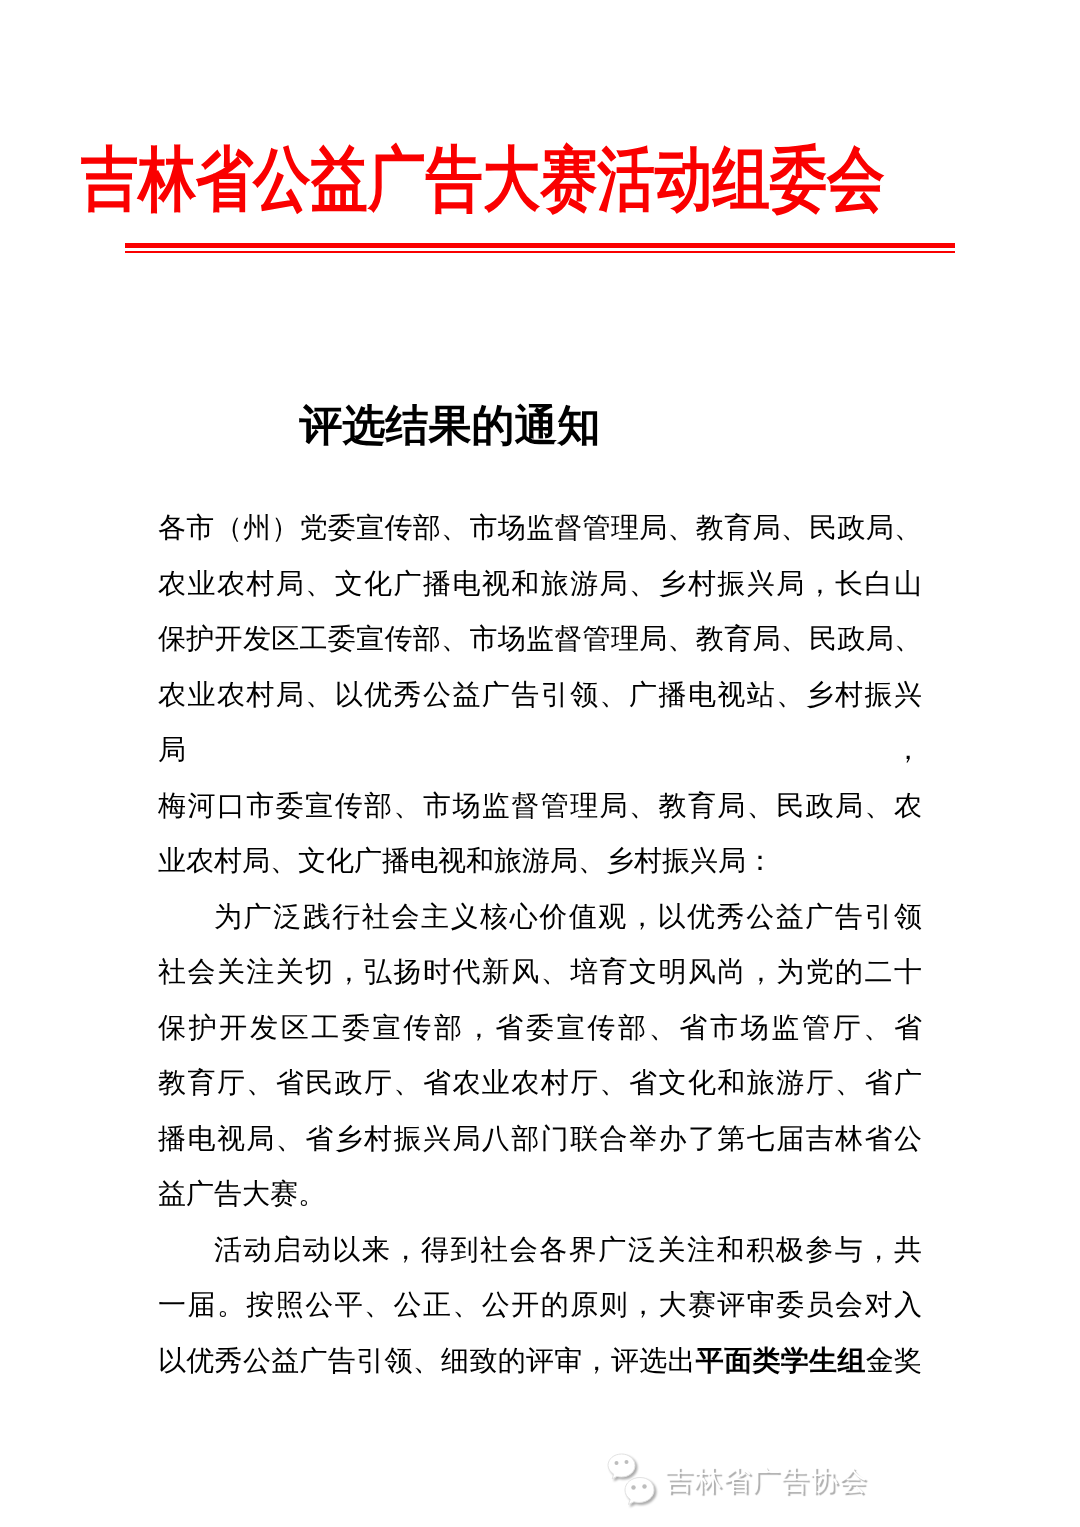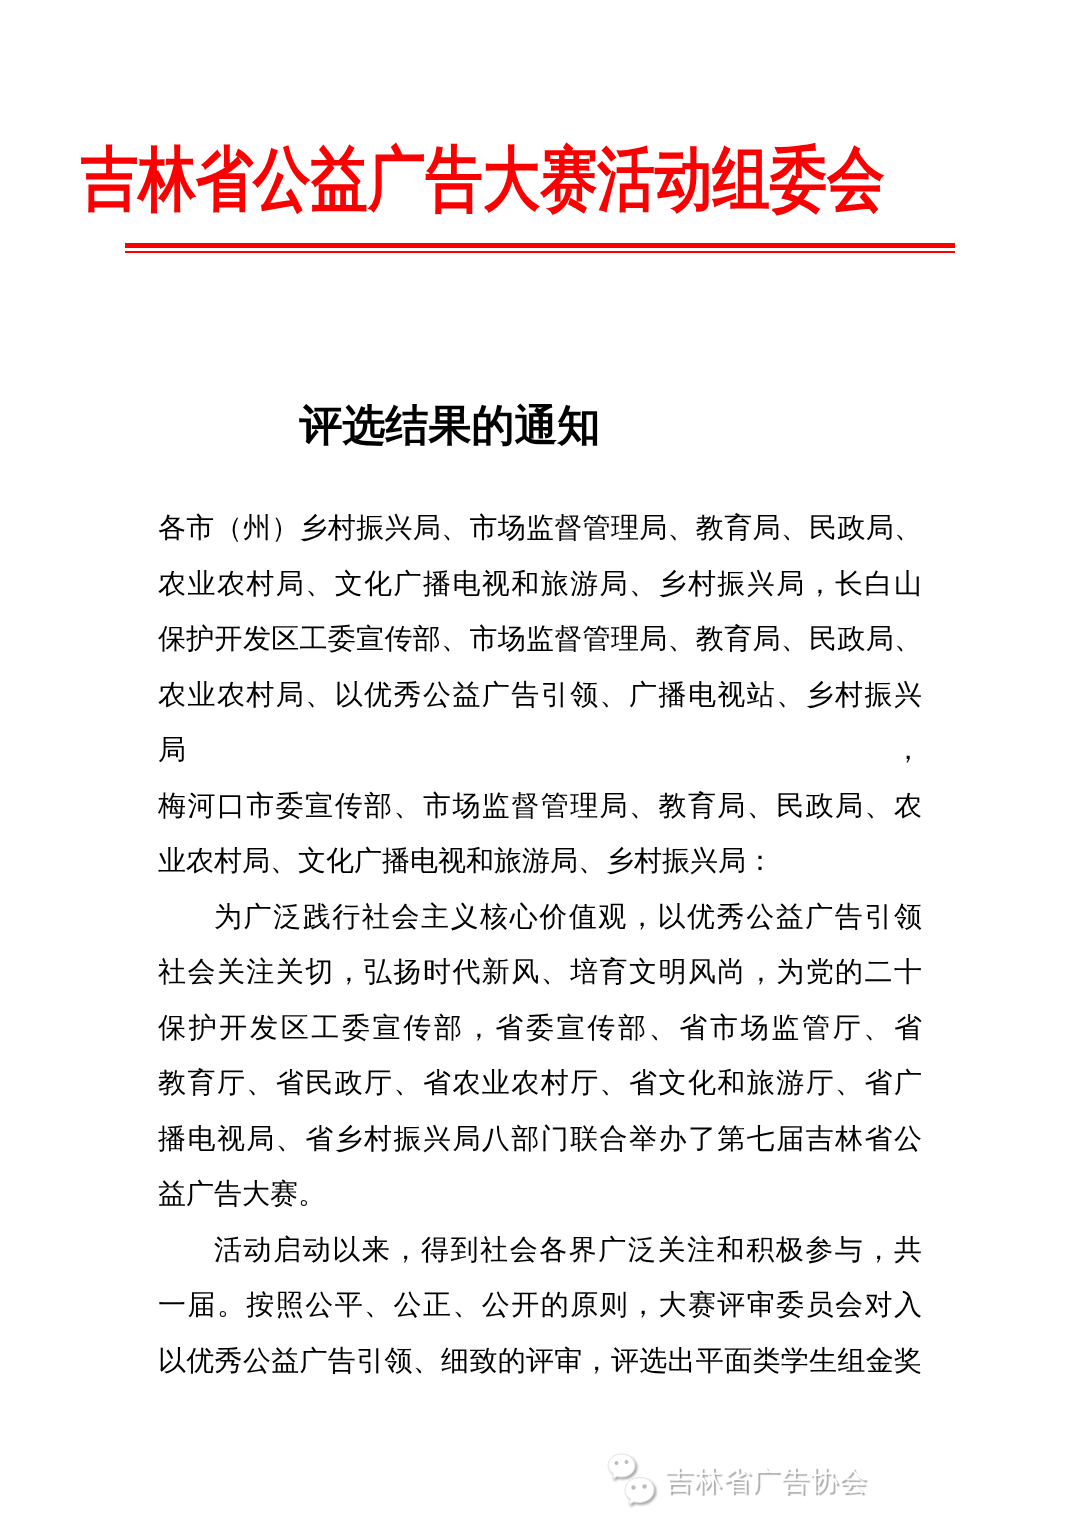--- a/index.html
+++ b/index.html
@@ -50,21 +50,21 @@
     position:absolute;top:500px;left:158px;width:764px;
     font-size:28px;
     line-height:55.5px;
   }
   .line{
     text-align:justify;
     text-align-last:justify;
   }
   .line.indent{text-indent:56px;}
   .line.short{text-align-last:left;}
-  .bold-run{font-weight:400;}
+  .bold-run{font-weight:700;}
 
   .watermark{
     position:absolute;right:32px;bottom:16px;
     display:flex;align-items:center;gap:8px;
   }
   .wechat-icon{
     filter:drop-shadow(2px 2px 1px var(--watermark_shadow));
   }
   .watermark-text{
     font-family:"Liberation Sans","DejaVu Sans",sans-serif;
@@ -79,21 +79,21 @@
 <body>
 
 <div class="page">
 
   <h1 class="org-title">吉林省公益广告大赛活动组委会</h1>
   <div class="red-rule"></div>
 
   <div class="doc-title-line l2">评选结果的通知</div>
 
   <div class="body-text">
-    <div class="line">各市（州）乡村振兴局、市场监督管理局、教育局、民政局、</div>
+    <div class="line">各市（州）党委宣传部、市场监督管理局、教育局、民政局、</div>
     <div class="line">农业农村局、文化广播电视和旅游局、乡村振兴局，长白山</div>
     <div class="line">保护开发区工委宣传部、市场监督管理局、教育局、民政局、</div>
     <div class="line">农业农村局、以优秀公益广告引领、广播电视站、乡村振兴局，</div>
     <div class="line">梅河口市委宣传部、市场监督管理局、教育局、民政局、农</div>
     <div class="line short">业农村局、文化广播电视和旅游局、乡村振兴局：</div>
 
     <div class="line indent">为广泛践行社会主义核心价值观，以优秀公益广告引领</div>
     <div class="line">社会关注关切，弘扬时代新风、培育文明风尚，为党的二十</div>
     <div class="line">保护开发区工委宣传部，省委宣传部、省市场监管厅、省</div>
     <div class="line">教育厅、省民政厅、省农业农村厅、省文化和旅游厅、省广</div>

